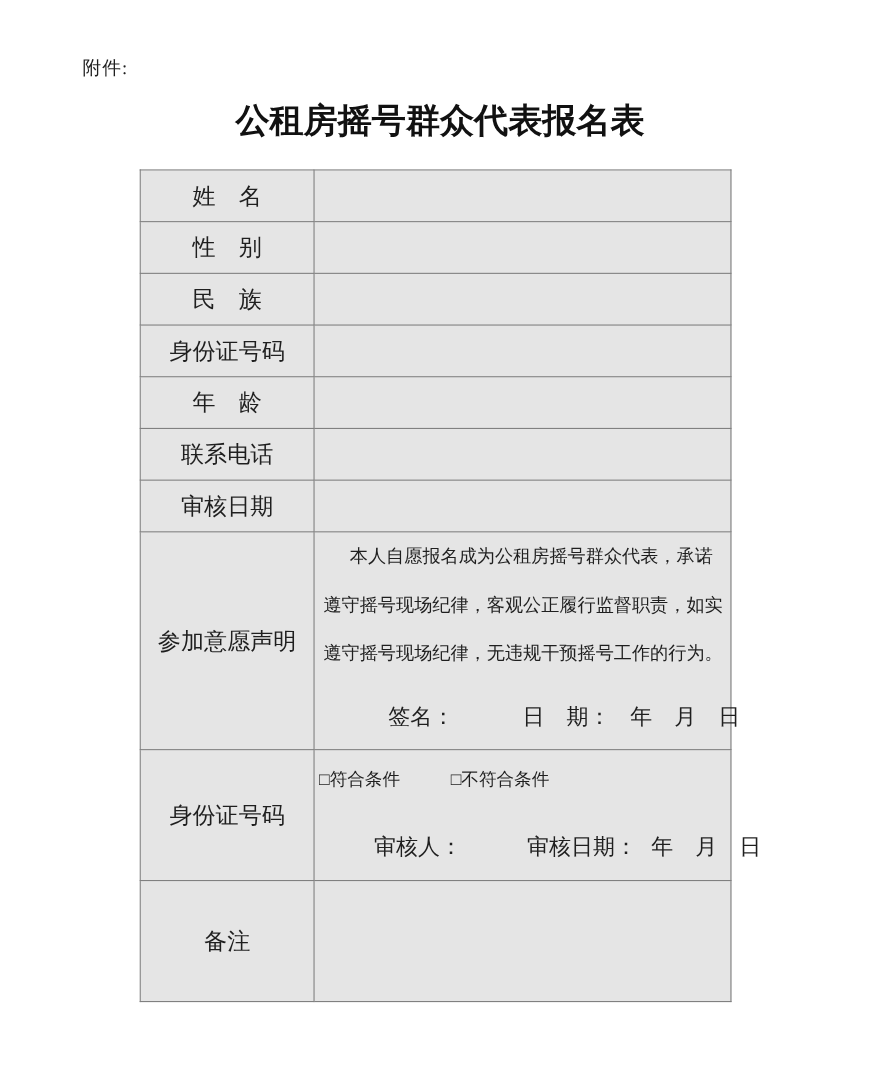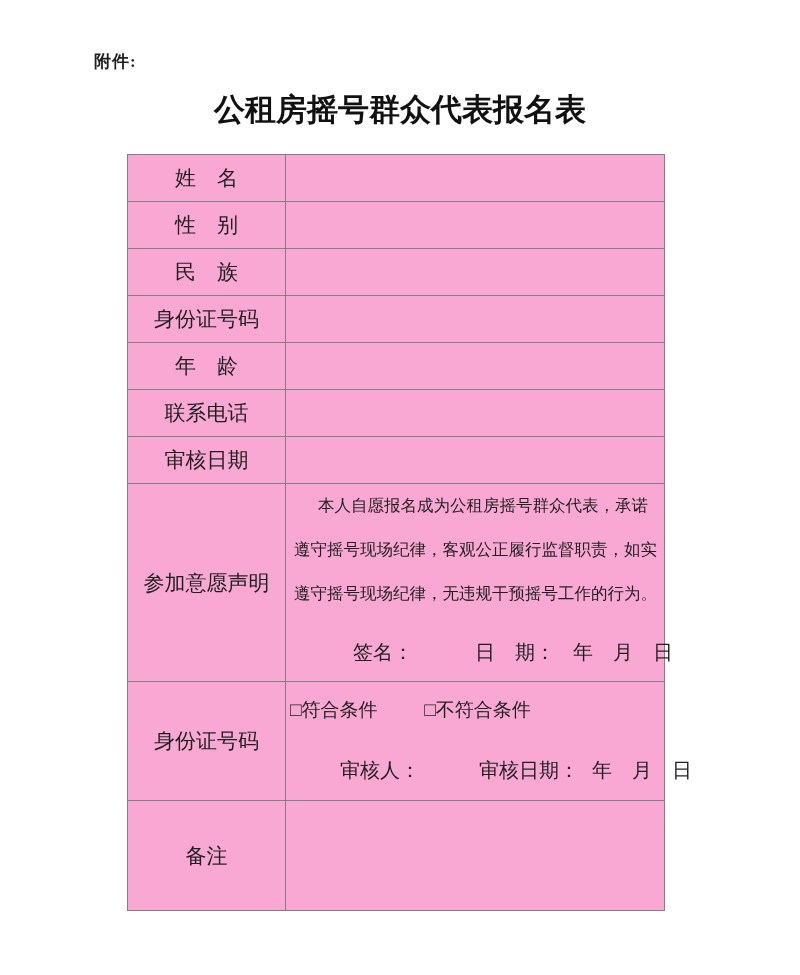--- a/index.html
+++ b/index.html
@@ -9,23 +9,22 @@
     position: relative;
     font-family: "Liberation Serif", serif;
     color: #1f1f1f;
   }
   .page { position: absolute; inset: 0; background: #ffffff; }
 
   .attachment {
     position: absolute;
     left: 75px; top: 50px;
     font-size: 17px;
-    font-weight: bold;
+    font-weight: normal;
     letter-spacing: 1px;
-    margin-left: 19px;
   }
 
   .doc-title {
     position: absolute;
     left: 0; top: 90px;
     width: 100%;
     text-align: center;
     font-family: "Liberation Sans", sans-serif;
     font-size: 31px;
     font-weight: bold;
@@ -35,21 +34,21 @@
 
   table.form-table {
     position: absolute;
     left: 127px; top: 154px;
     width: 537px;
     border-collapse: collapse;
     table-layout: fixed;
   }
   .form-table td {
     border: 1px solid #808080;
-    background: #f9a8d4;
+    background: #e5e5e5;
   }
   .label-cell {
     text-align: center;
     vertical-align: middle;
     font-size: 21px;
     color: #1f1f1f;
   }
   .r-simple { height: 47px; }
   .r-decl   { height: 198px; }
   .r-review { height: 119px; }
@@ -71,21 +70,21 @@
     font-size: 20px;
     line-height: 44px;
     white-space: nowrap;
   }
   .sign-line .sign-label  { margin-left: 59px; margin-top: 20px; }
   .sign-line .date-label  { margin-left: 57px; text-align: center; }
   .sign-line .date-blanks { margin-left: 13px; }
 
   .review-cell { vertical-align: top; padding: 6px 0 0 4px; }
   .options-line {
-    font-size: 19px;
+    font-size: 16px;
     line-height: 44px;
     white-space: nowrap;
   }
   .option { display: inline-block; }
   .option + .option { margin-left: 42px; }
   .checkbox-glyph { display: inline-block; }
   .reviewer-line {
     margin-top: 16px;
     font-size: 20px;
     line-height: 44px;

